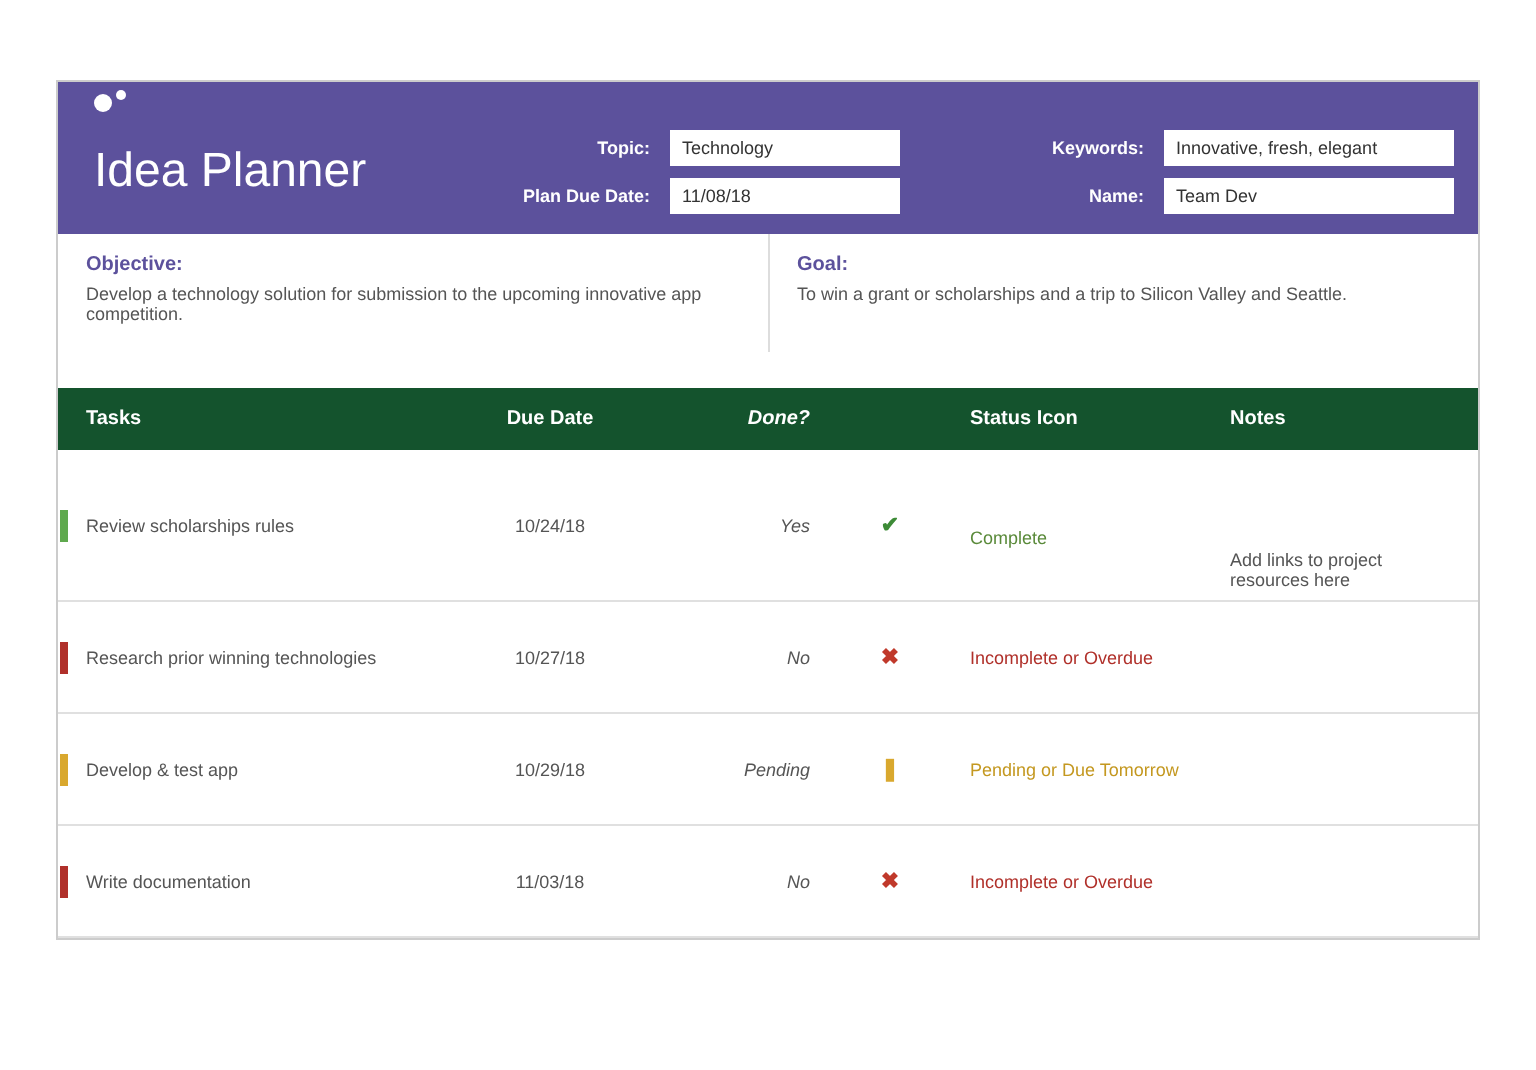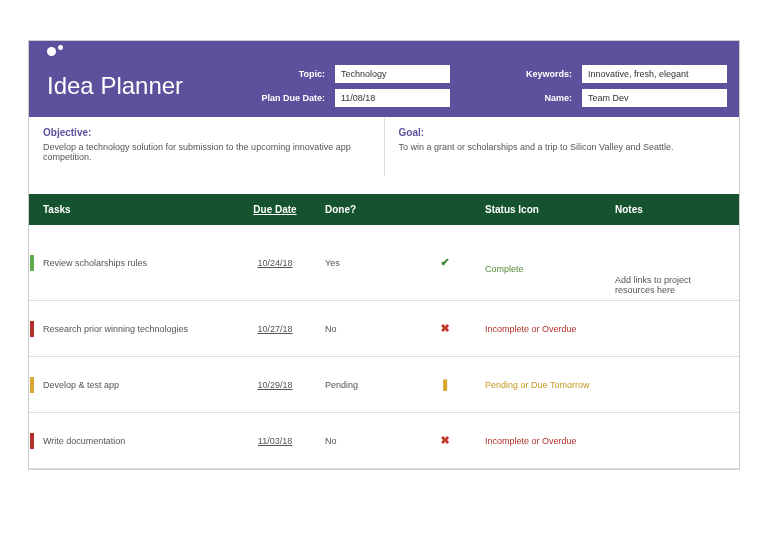--- a/index.html
+++ b/index.html
@@ -102,22 +102,22 @@
     color: #555;
     border-bottom: 1px solid #e0e0e0;
     padding: 5px 12px 5px 0;
     min-height: 22px;
   }
   .stripe { height: 16px; width: 4px; margin-left: 1px; }
   .c-green { background: #5fa94e; }
   .c-red { background: #b0302a; }
   .c-yellow { background: #d9a82e; }
   .col-task { padding-left: 8px; }
-  .col-date { text-align: center; text-decoration: underline; }
-  .col-done { text-align: left; }
+  .col-date { text-align: center; }
+  .col-done { text-align: right; font-style: italic; }
   .col-icon { text-align: center; font-size: 11px; font-weight: bold; }
   .ic-green { color: #3d8b37; }
   .ic-red { color: #c0392b; }
   .ic-yellow { color: #d9a82e; }
   .col-status { font-size: 9px; }
   .st-green { color: #5a8a3a; margin-top: 13px; }
   .st-red { color: #b0302a; }
   .st-yellow { color: #c49820; }
   .col-notes { color: #555; margin-top: 45px; }
 </style>

